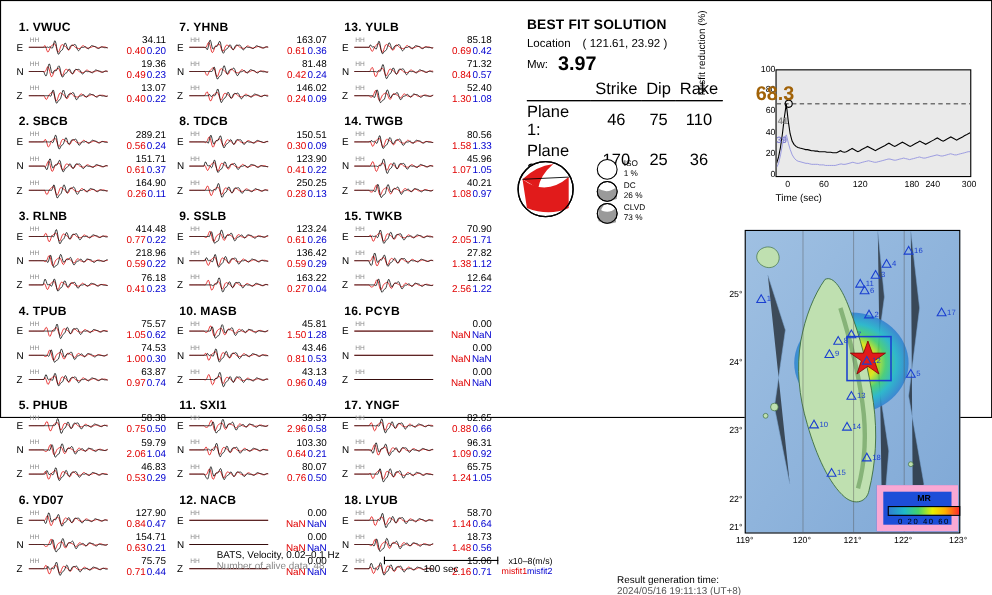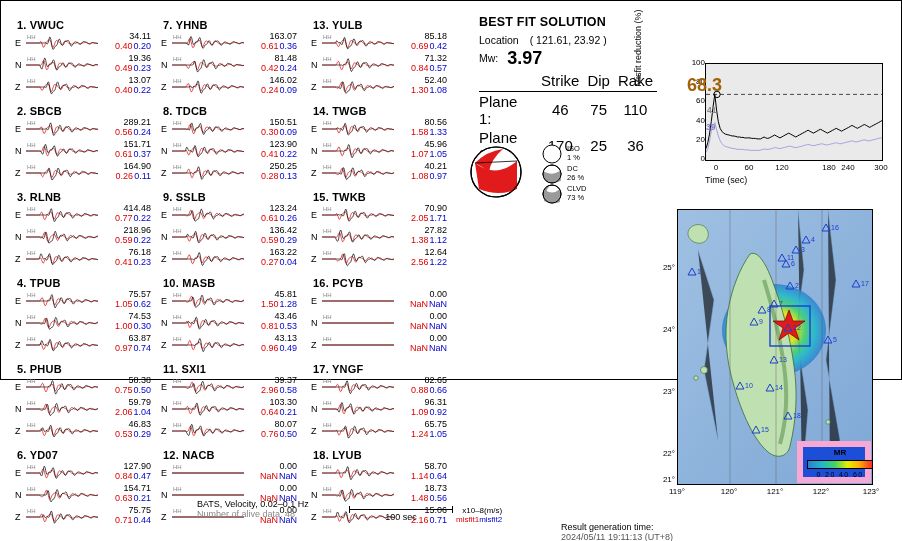--- a/index.html
+++ b/index.html
@@ -1080,16 +1080,16 @@
     <div class="lbl">100 sec</div>
   </div>
   <div id="footer-units">
     <div class="u1">x10–8(m/s)</div>
     <div class="u2">
       <span>misfit1</span><span class="m2">misfit2</span>
     </div>
   </div>
   <div id="footer-right">
     <div>Result generation time:</div>
-    <div class="dim">2024/05/11 19:11:13 (UT+8)</div>
+    <div class="dim">2024/05/16 19:11:13 (UT+8)</div>
   </div>
 
 </div>
 
 </body></html>

